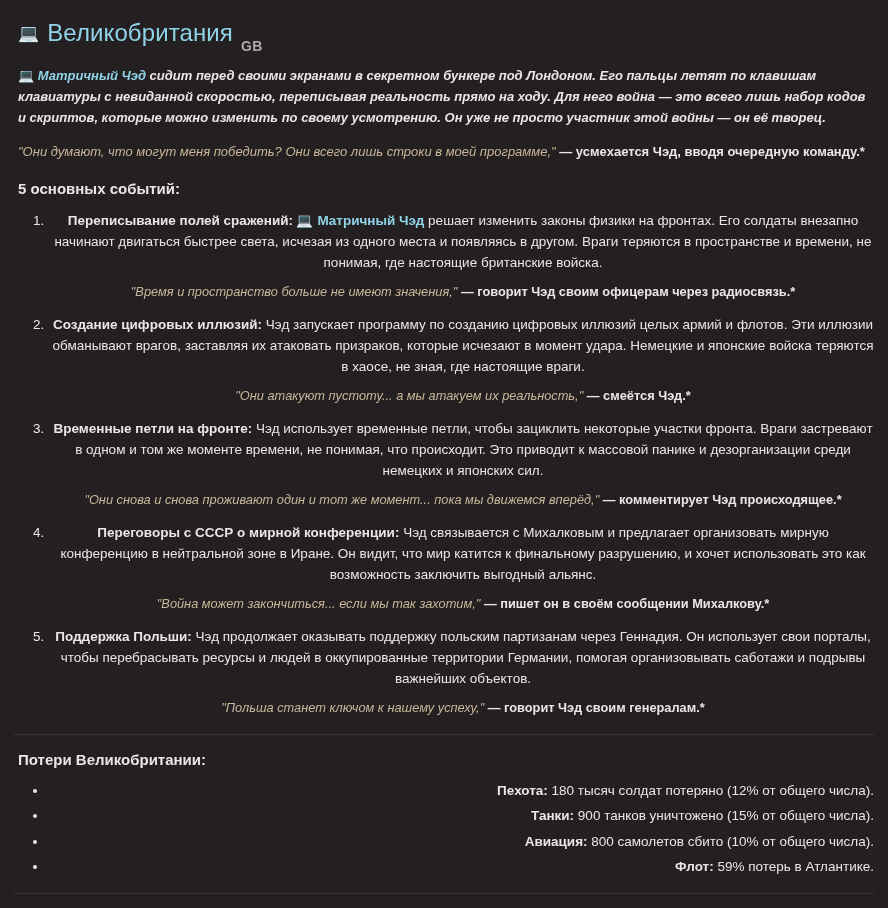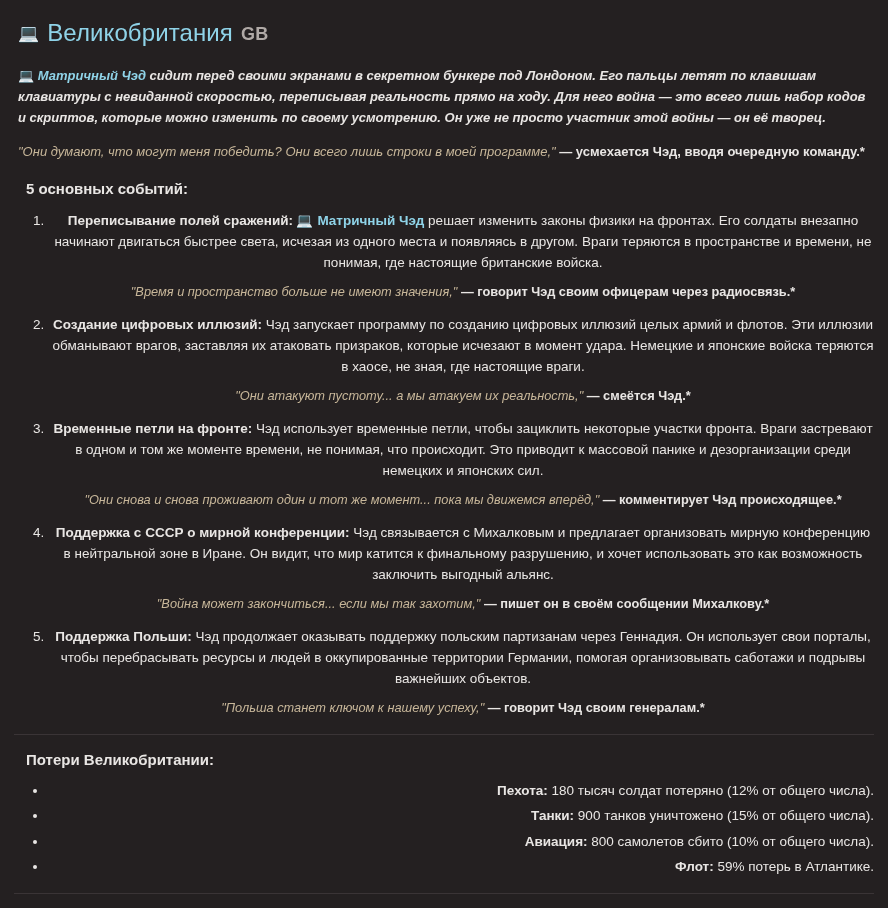--- a/index.html
+++ b/index.html
@@ -42,26 +42,26 @@
     filter:grayscale(0.15);
   }
   .country-header .name{
     color:var(--accent-blue);
     font-size:24px;
     font-weight:normal;
     letter-spacing:0.1px;
   }
   .country-header .code{
     color:#b0a9a6;
-    font-size:18px;
+    font-size:14px;
     font-weight:bold;
     letter-spacing:0.4px;
     align-self:center;
     position:relative;
-    top:1px;
+    top:13px;
   }
 
   
   .intro{
     font-style:italic;
     font-weight:bold;
     font-size:13px;
     line-height:1.62;
     margin:12px 0 14px 4px;
     padding-right:2px;
@@ -80,21 +80,21 @@
   }
   .quote-line .attrib{
     color:var(--fg);
     font-weight:bold;
   }
 
   
   h2.section-title{
     font-size:15px;
     font-weight:bold;
-    margin:0 0 10px 12px;
+    margin:0 0 10px 4px;
     color:var(--fg);
   }
 
   
   ol.events{
     margin:0 0 6px 0;
     padding-left:34px;
     list-style:decimal;
     text-align:center;
   }
@@ -175,21 +175,21 @@
         <span class="q">"Они атакуют пустоту... а мы атакуем их реальность,"</span><span class="attrib"> — смеётся Чэд.*</span>
       </span>
     </li>
     <li>
       <span class="evt-title">Временные петли на фронте:</span><span class="evt-body"> Чэд использует временные петли, чтобы зациклить некоторые участки фронта. Враги застревают в одном и том же моменте времени, не понимая, что происходит. Это приводит к массовой панике и дезорганизации среди немецких и японских сил.</span>
       <span class="evt-quote">
         <span class="q">"Они снова и снова проживают один и тот же момент... пока мы движемся вперёд,"</span><span class="attrib"> — комментирует Чэд происходящее.*</span>
       </span>
     </li>
     <li>
-      <span class="evt-title">Поддержка с СССР о мирной конференции:</span><span class="evt-body"> Чэд связывается с Михалковым и предлагает организовать мирную конференцию в нейтральной зоне в Иране. Он видит, что мир катится к финальному разрушению, и хочет использовать это как возможность заключить выгодный альянс.</span>
+      <span class="evt-title">Переговоры с СССР о мирной конференции:</span><span class="evt-body"> Чэд связывается с Михалковым и предлагает организовать мирную конференцию в нейтральной зоне в Иране. Он видит, что мир катится к финальному разрушению, и хочет использовать это как возможность заключить выгодный альянс.</span>
       <span class="evt-quote">
         <span class="q">"Война может закончиться... если мы так захотим,"</span><span class="attrib"> — пишет он в своём сообщении Михалкову.*</span>
       </span>
     </li>
     <li>
       <span class="evt-title">Поддержка Польши:</span><span class="evt-body"> Чэд продолжает оказывать поддержку польским партизанам через Геннадия. Он использует свои порталы, чтобы перебрасывать ресурсы и людей в оккупированные территории Германии, помогая организовывать саботажи и подрывы важнейших объектов.</span>
       <span class="evt-quote">
         <span class="q">"Польша станет ключом к нашему успеху,"</span><span class="attrib"> — говорит Чэд своим генералам.*</span>
       </span>
     </li>

